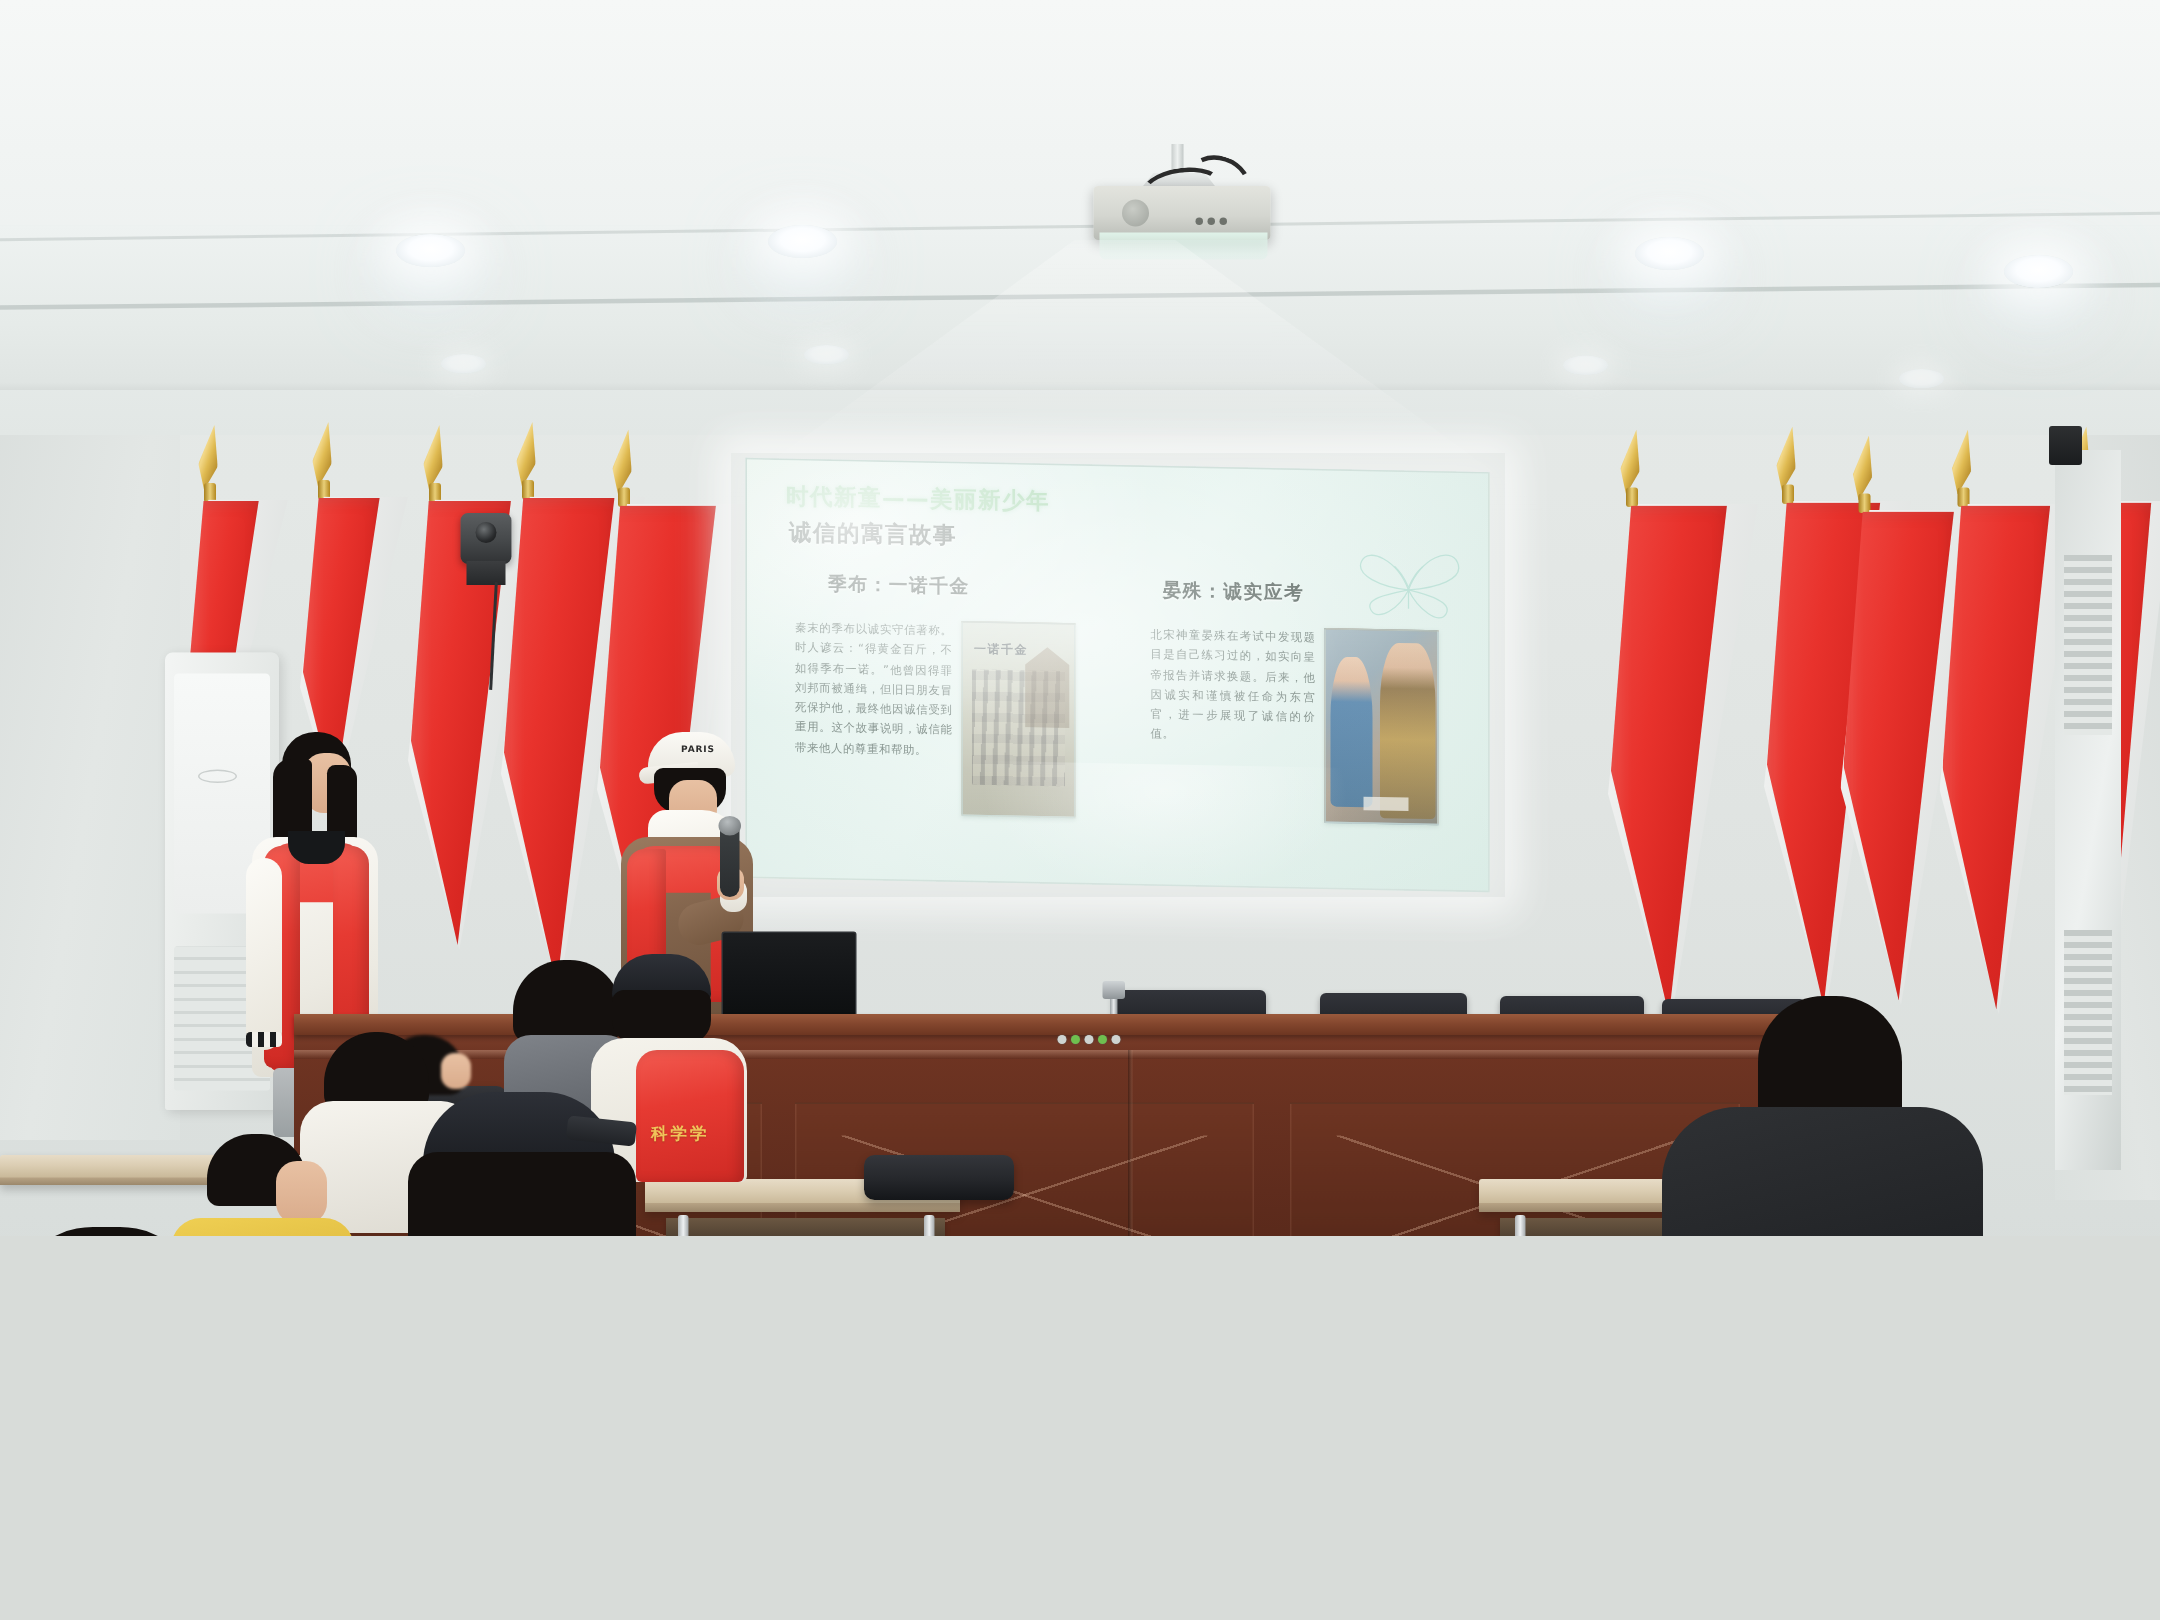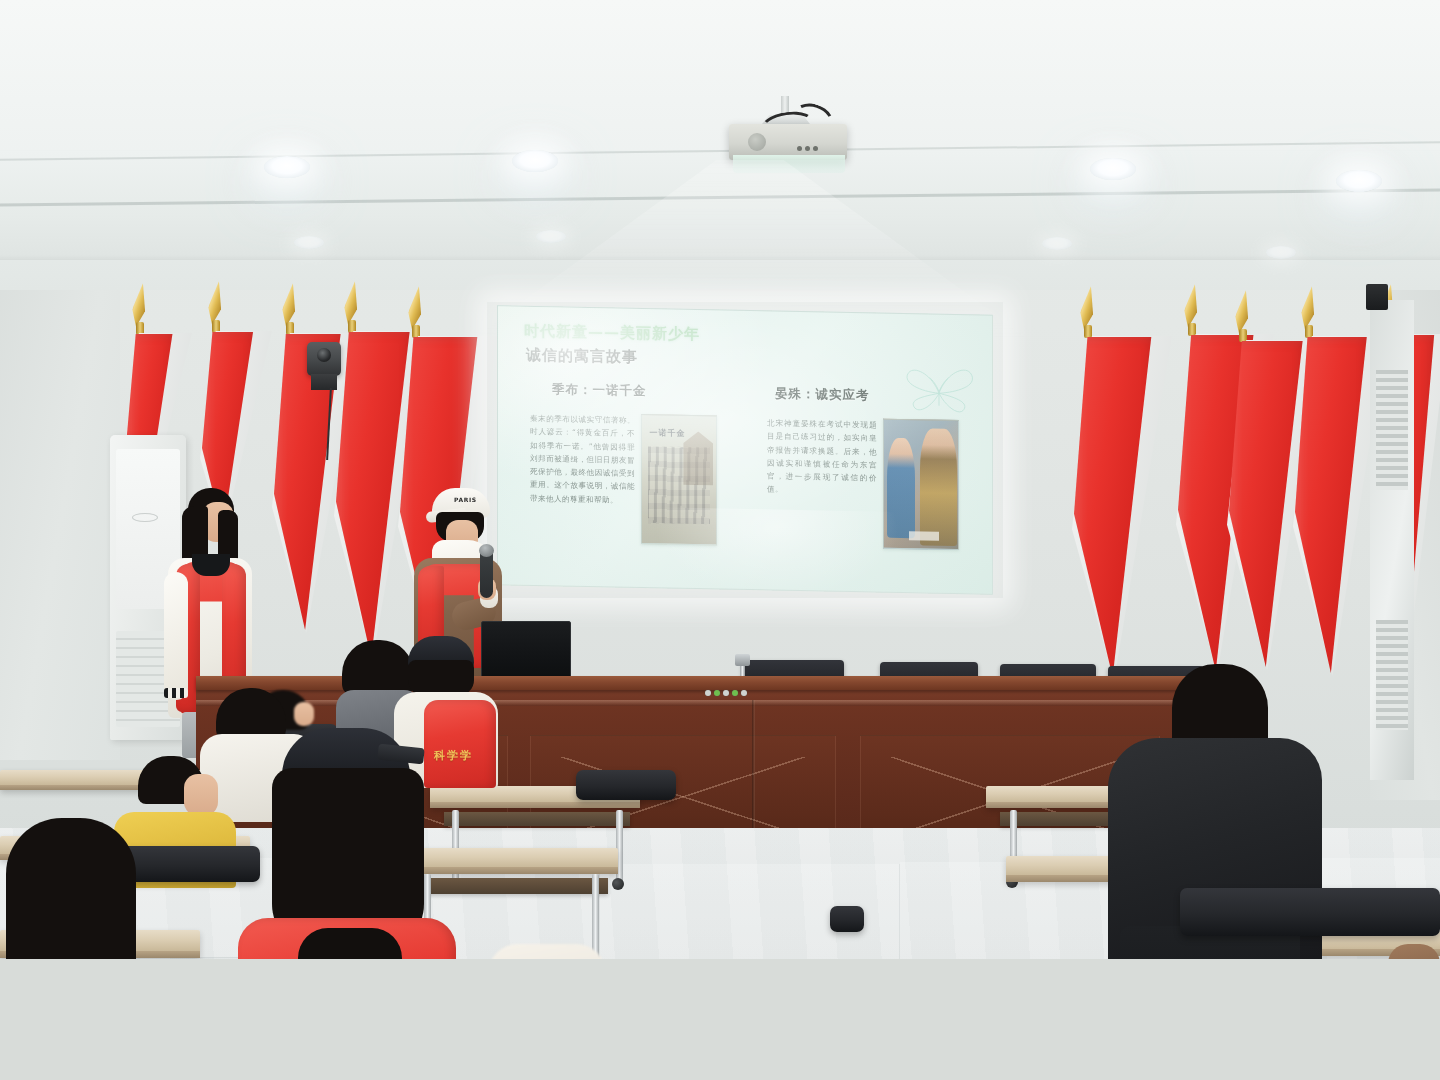--- a/index.html
+++ b/index.html
@@ -1,19 +1,19 @@
 <!DOCTYPE html>
 <html><head>
 <meta charset="utf-8">
 <style>
   * { margin:0; padding:0; box-sizing:border-box; }
   html,body { width:1440px; height:1080px; overflow:hidden; background:#d8dcd9; }
   body { font-family:"Liberation Sans", sans-serif; position:relative; }
 
-  #scene { position:absolute; inset:0; width:1440px; height:959px; overflow:hidden; }
+  #scene { position:absolute; inset:0; width:1440px; height:824px; overflow:hidden; }
 
   
   .wall {
     position:absolute; left:0; top:0; width:1440px; height:1080px;
     background:linear-gradient(180deg,#e9ece9 0%,#e4e8e6 30%,#dfe3e1 55%,#d9dedc 75%,#cfd5d3 100%);
   }
   .wall-left-panel{
     position:absolute; left:0; top:0; width:120px; height:760px;
     background:linear-gradient(100deg,#d7dcda 0%,#e3e7e5 60%,#dde2e0 100%);
   }

